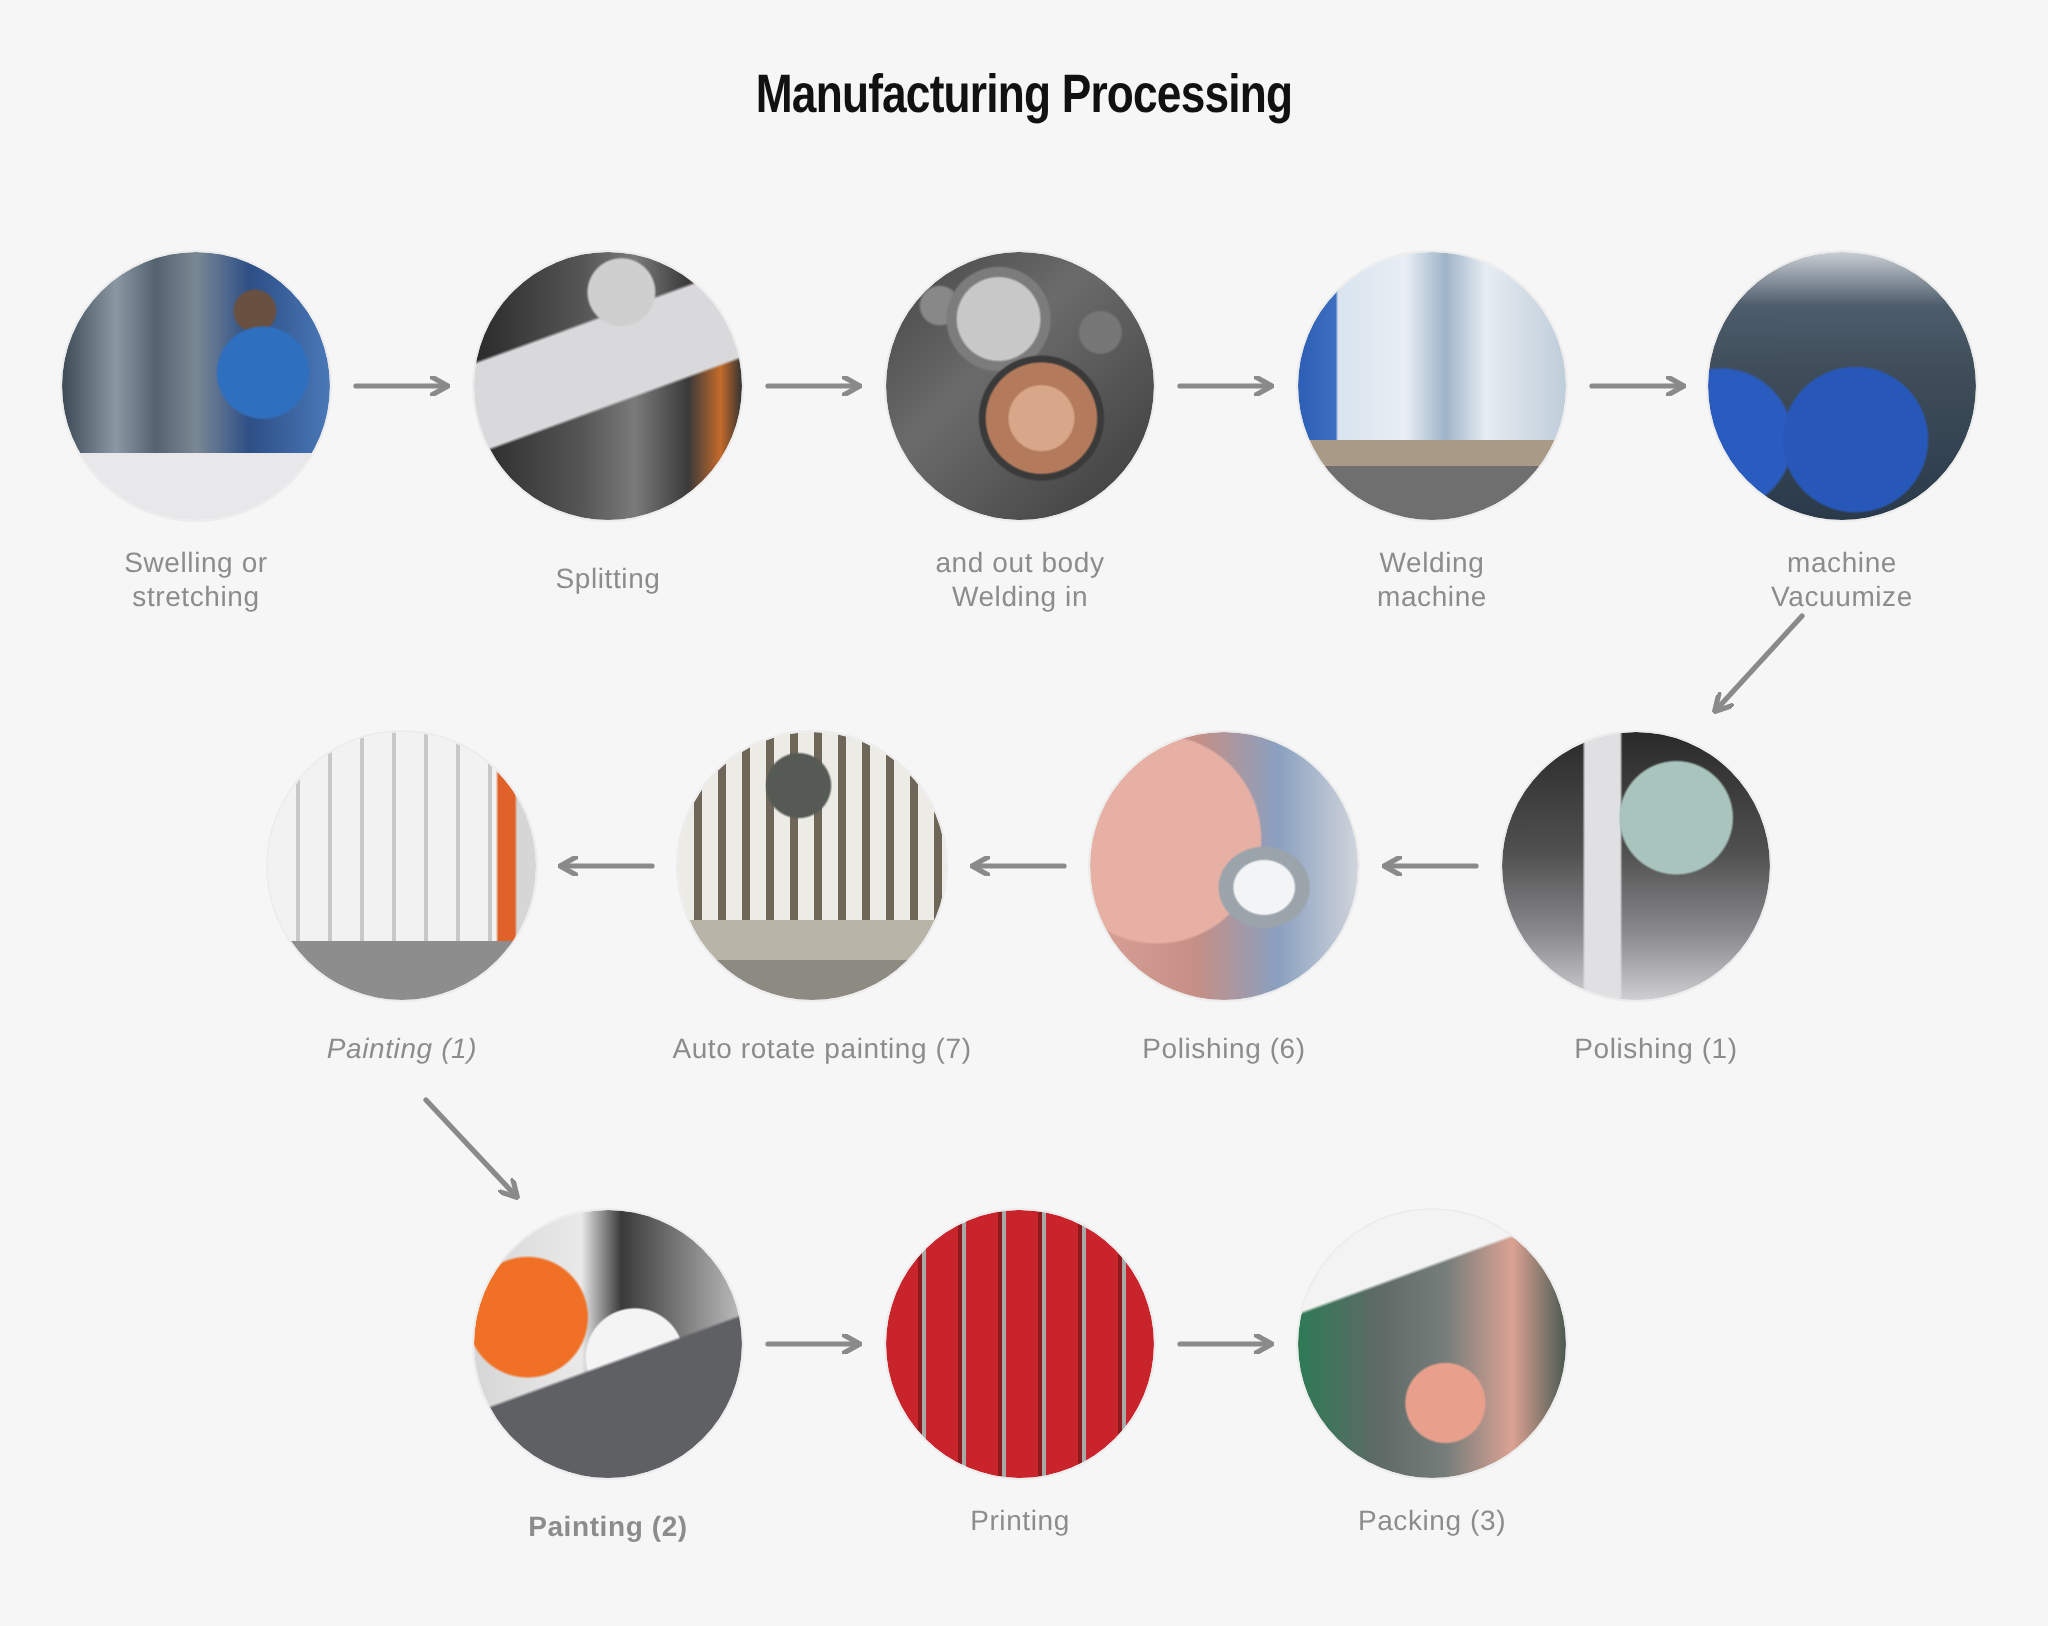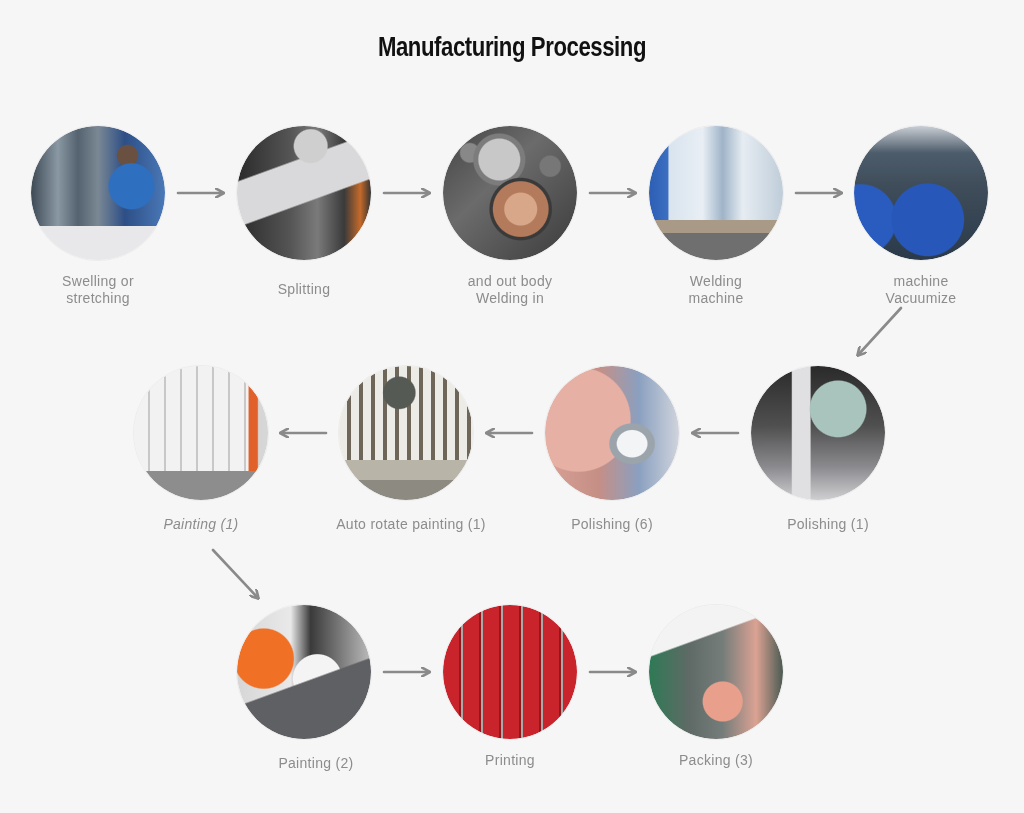--- a/index.html
+++ b/index.html
@@ -222,34 +222,34 @@
     <div class="photo p-polishing2"></div>
   </div>
   <div class="label" style="left:612px; top:516px;">
     <div>Polishing (6)</div>
   </div>
 
   <div class="step" style="left:406px; top:433px;">
     <div class="photo p-auto-rotate"></div>
   </div>
   <div class="label" style="left:411px; top:516px; width:240px; margin-left:-120px;">
-    <div>Auto rotate painting (1)</div>
+    <div>Auto rotate painting (7)</div>
   </div>
 
   <div class="step" style="left:201px; top:433px;">
     <div class="photo p-painting1"></div>
   </div>
   <div class="label" style="left:201px; top:516px;font-style:italic;">
     <div>Painting (1)</div>
   </div>
 
   <div class="step" style="left:304px; top:672px;">
     <div class="photo p-painting2"></div>
   </div>
-  <div class="label" style="left:316px; top:755px;">
+  <div class="label" style="left:304px; top:755px;font-weight:bold;">
     <div>Painting (2)</div>
   </div>
 
   <div class="step" style="left:510px; top:672px;">
     <div class="photo p-printing"></div>
   </div>
   <div class="label" style="left:510px; top:752px;">
     <div>Printing</div>
   </div>
 

